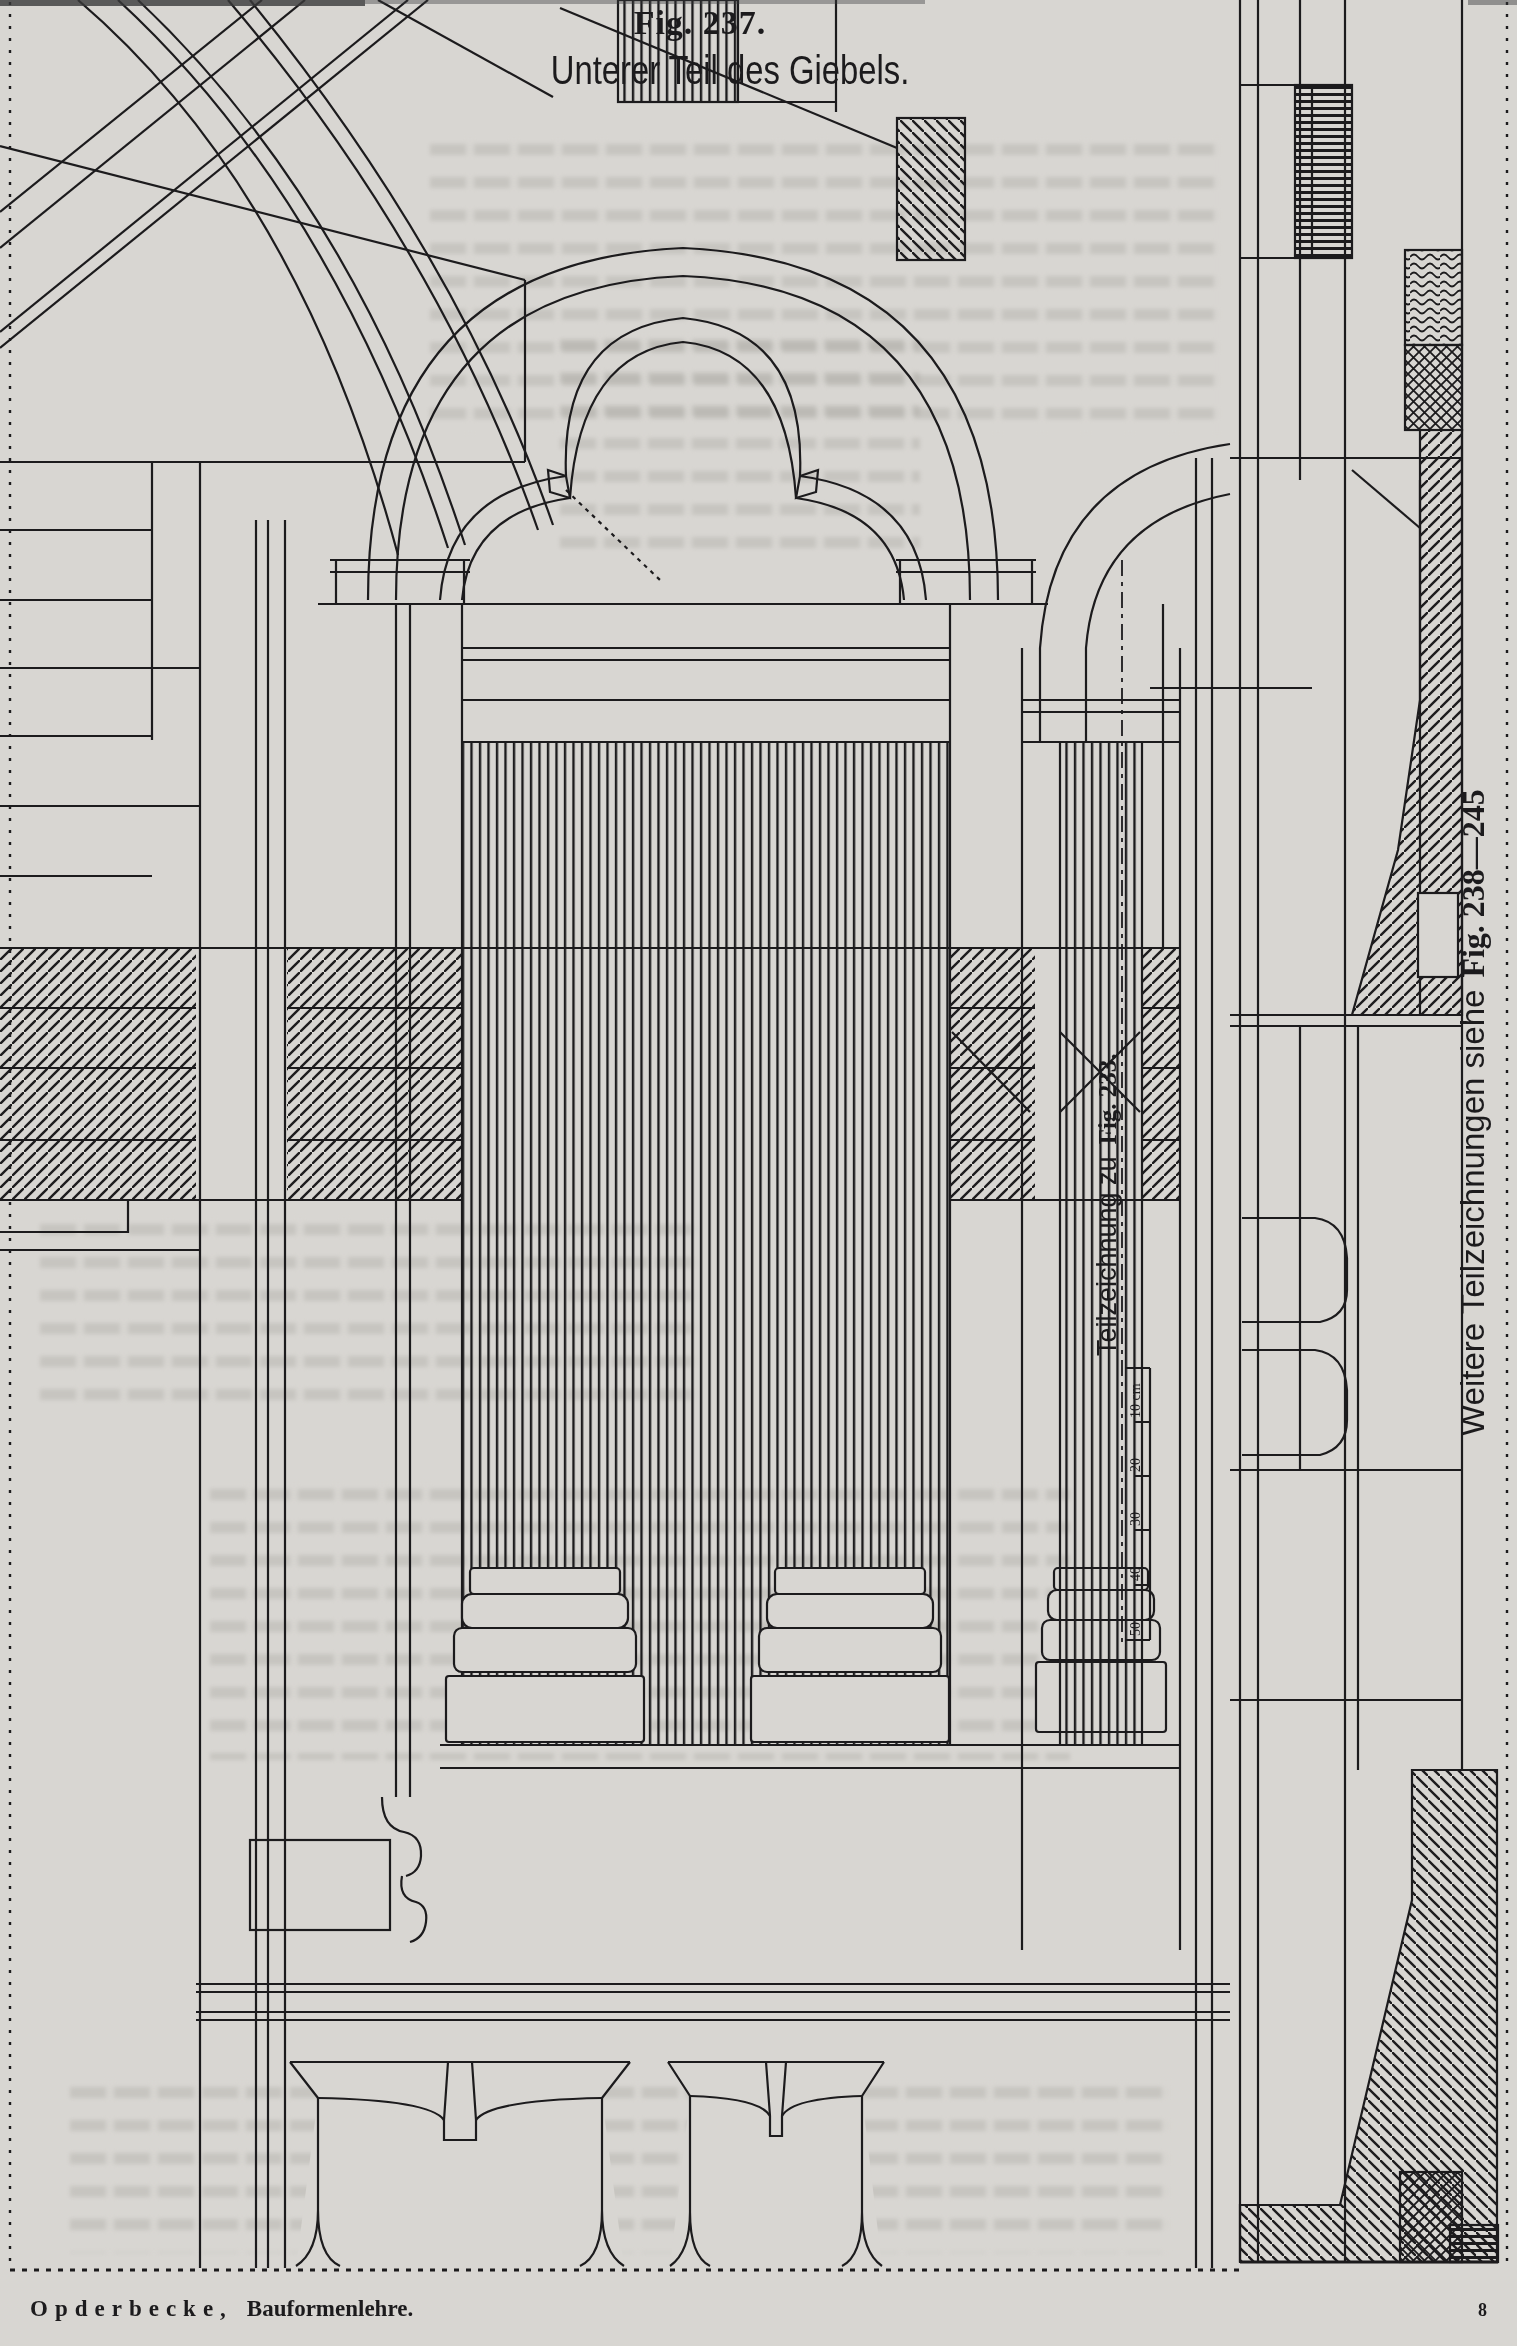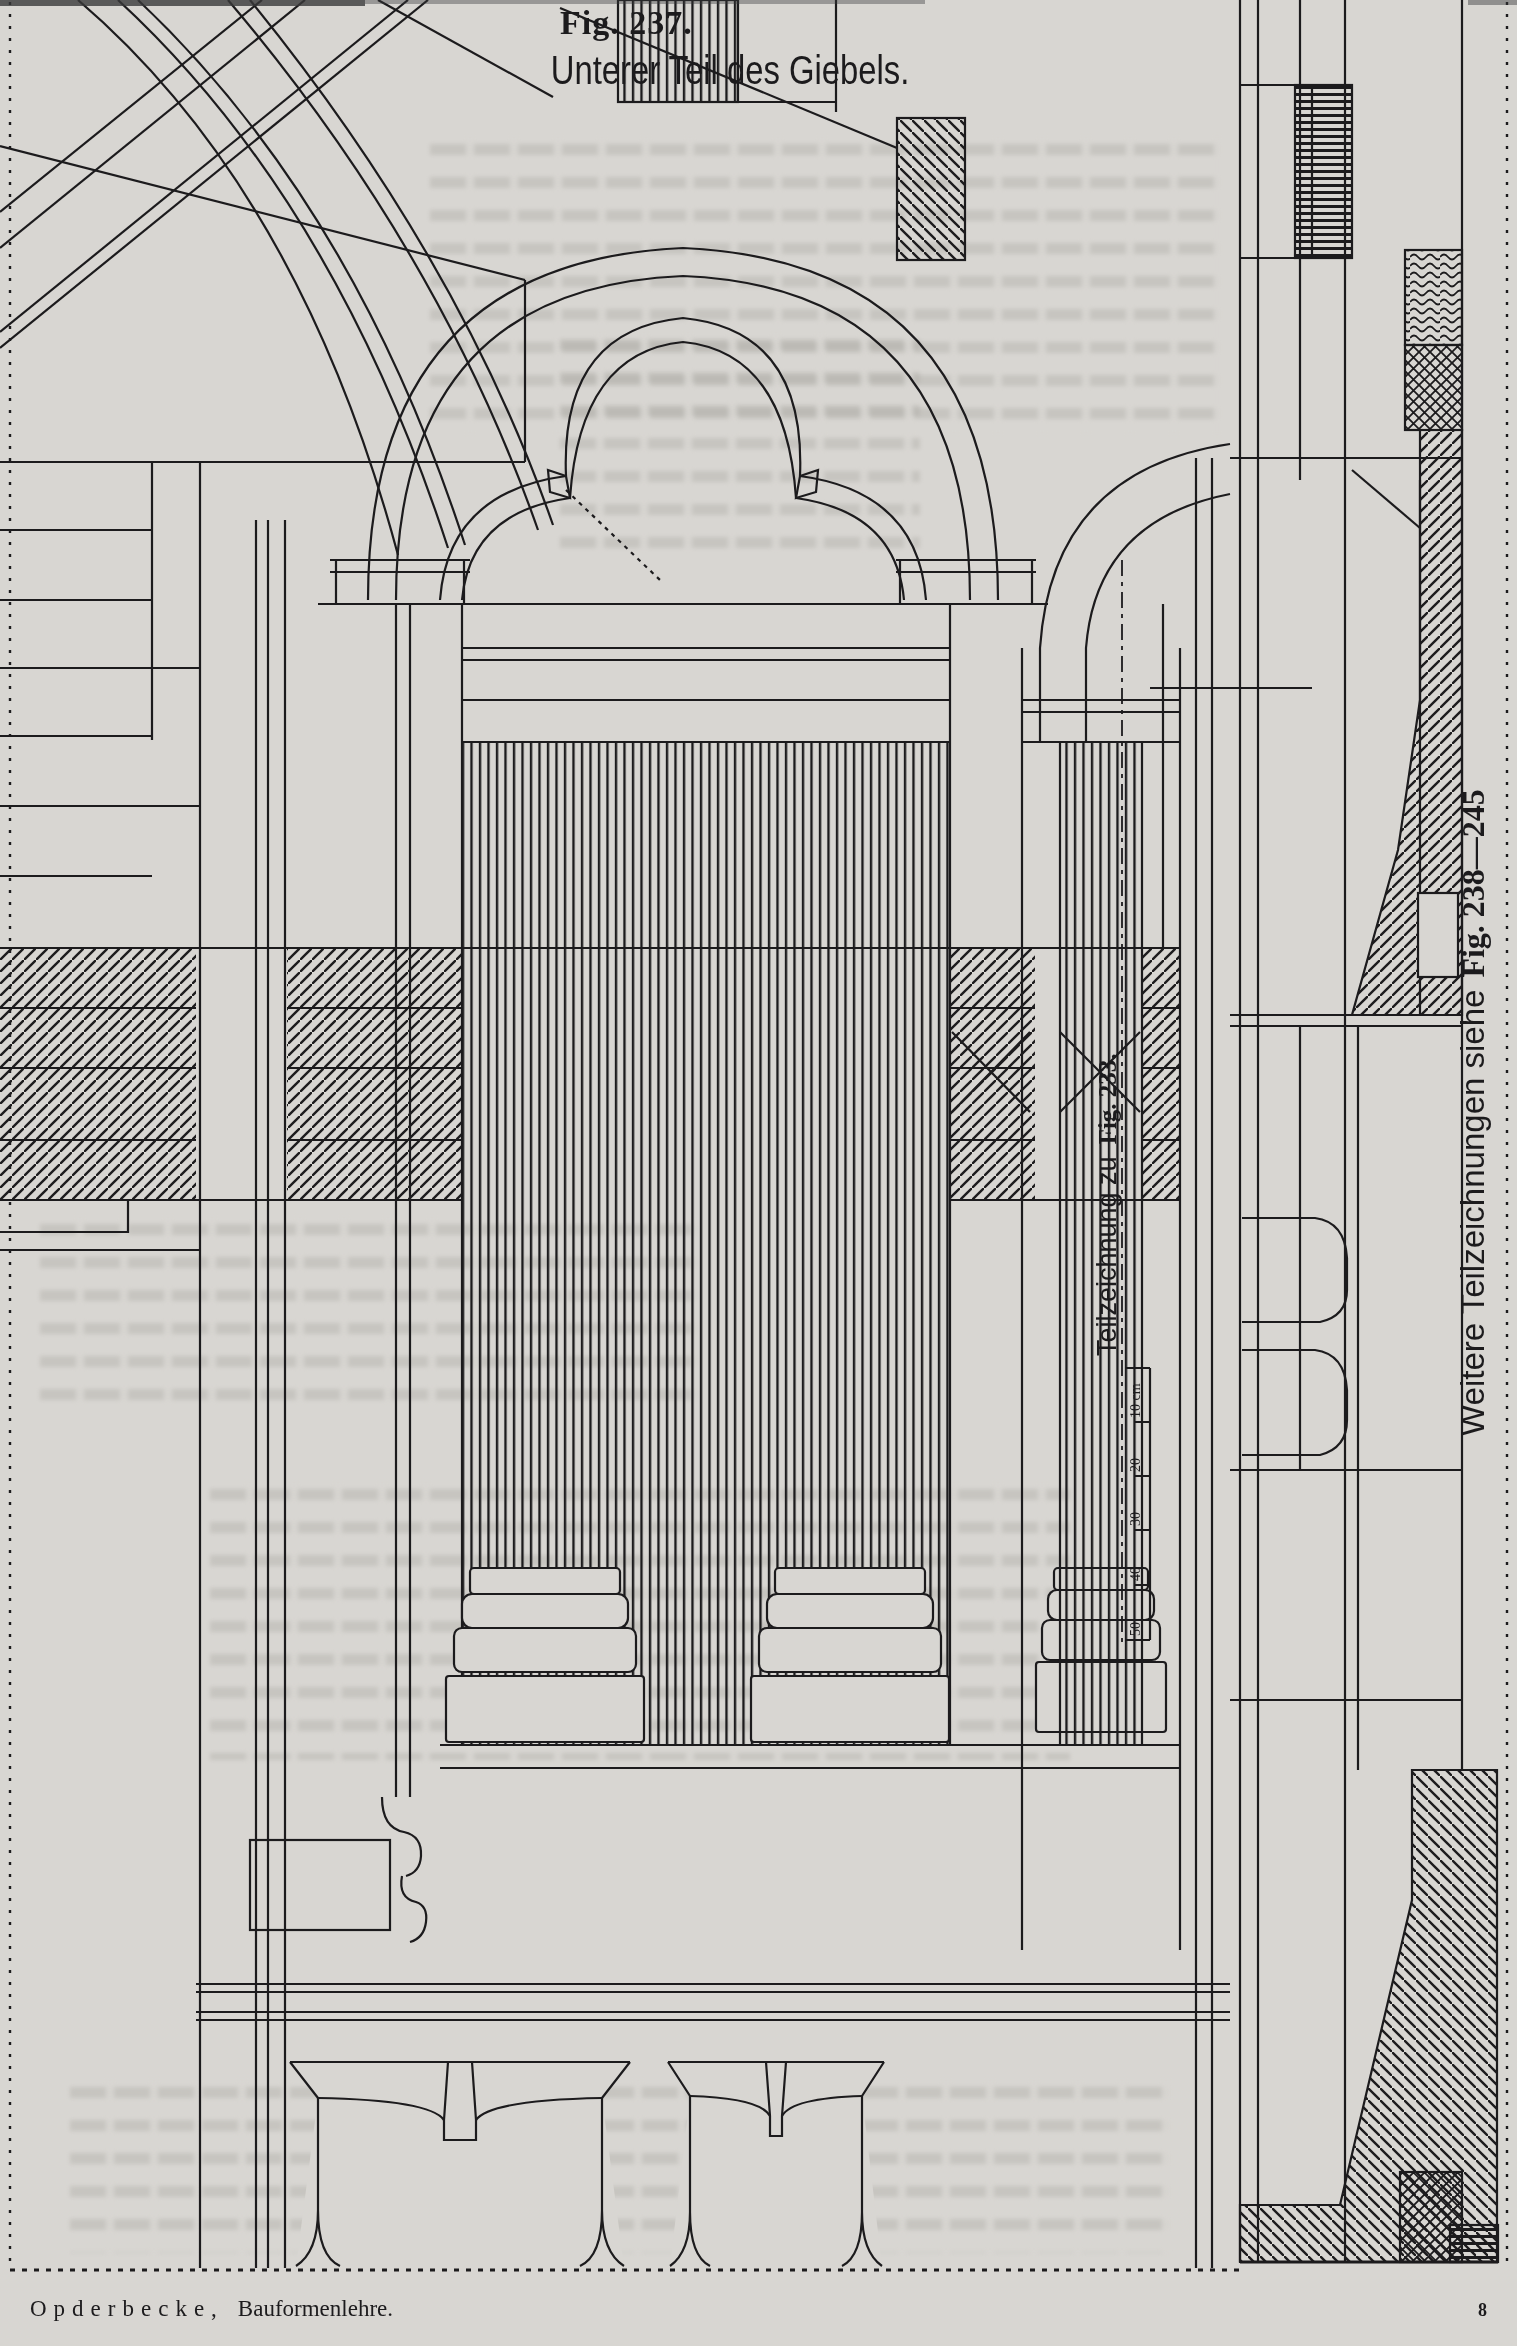--- a/index.html
+++ b/index.html
@@ -14,40 +14,40 @@
     position:absolute;
     background-image:
       repeating-linear-gradient(90deg, rgba(216,214,210,0) 0 36px, rgba(216,214,210,.9) 36px 44px),
       repeating-linear-gradient(180deg, rgba(170,168,162,0) 0 9px, rgba(168,166,160,.85) 9px 20px, rgba(170,168,162,0) 20px 33px);
     filter:blur(2px);
     opacity:.42;
   }
   
   .serif{font-family:"Liberation Serif",serif;}
   .fig-label{
-    position:absolute;left:560px;top:4px;width:280px;
+    position:absolute;left:560px;top:4px;width:280px;text-align:center;
     font-family:"Liberation Serif",serif;font-weight:700;font-size:34px;letter-spacing:1px;
   }
   .fig-caption{
     position:absolute;left:510px;top:48px;width:440px;text-align:center;
     font-size:40px;font-weight:500;transform:scaleX(.82);transform-origin:center;
     white-space:nowrap;
   }
   .vnote{
     position:absolute;white-space:nowrap;
     transform:rotate(-90deg);transform-origin:left top;
   }
   .vnote-right{left:1454px;top:1436px;height:46px;font-size:33px;font-weight:500;}
   .vnote-right .serif{font-weight:600;font-size:32px;}
   .vnote-mid{left:1092px;top:1356px;height:38px;font-size:27px;font-weight:500;}
   .vnote-mid .serif{font-weight:700;font-size:25px;}
   .vnote span{margin-right:12px;}
   .footer-imprint{
     position:absolute;left:30px;top:2296px;
-    font-family:"Liberation Serif",serif;font-weight:400;font-size:23px;
+    font-family:"Liberation Serif",serif;font-weight:700;font-size:23px;
     white-space:nowrap;
   }
   .footer-imprint .author{letter-spacing:7px;margin-right:14px;}
   .sheet-no{
     position:absolute;left:1478px;top:2300px;
     font-family:"Liberation Serif",serif;font-weight:700;font-size:18px;
   }
 </style>
 </head>
 <body>

